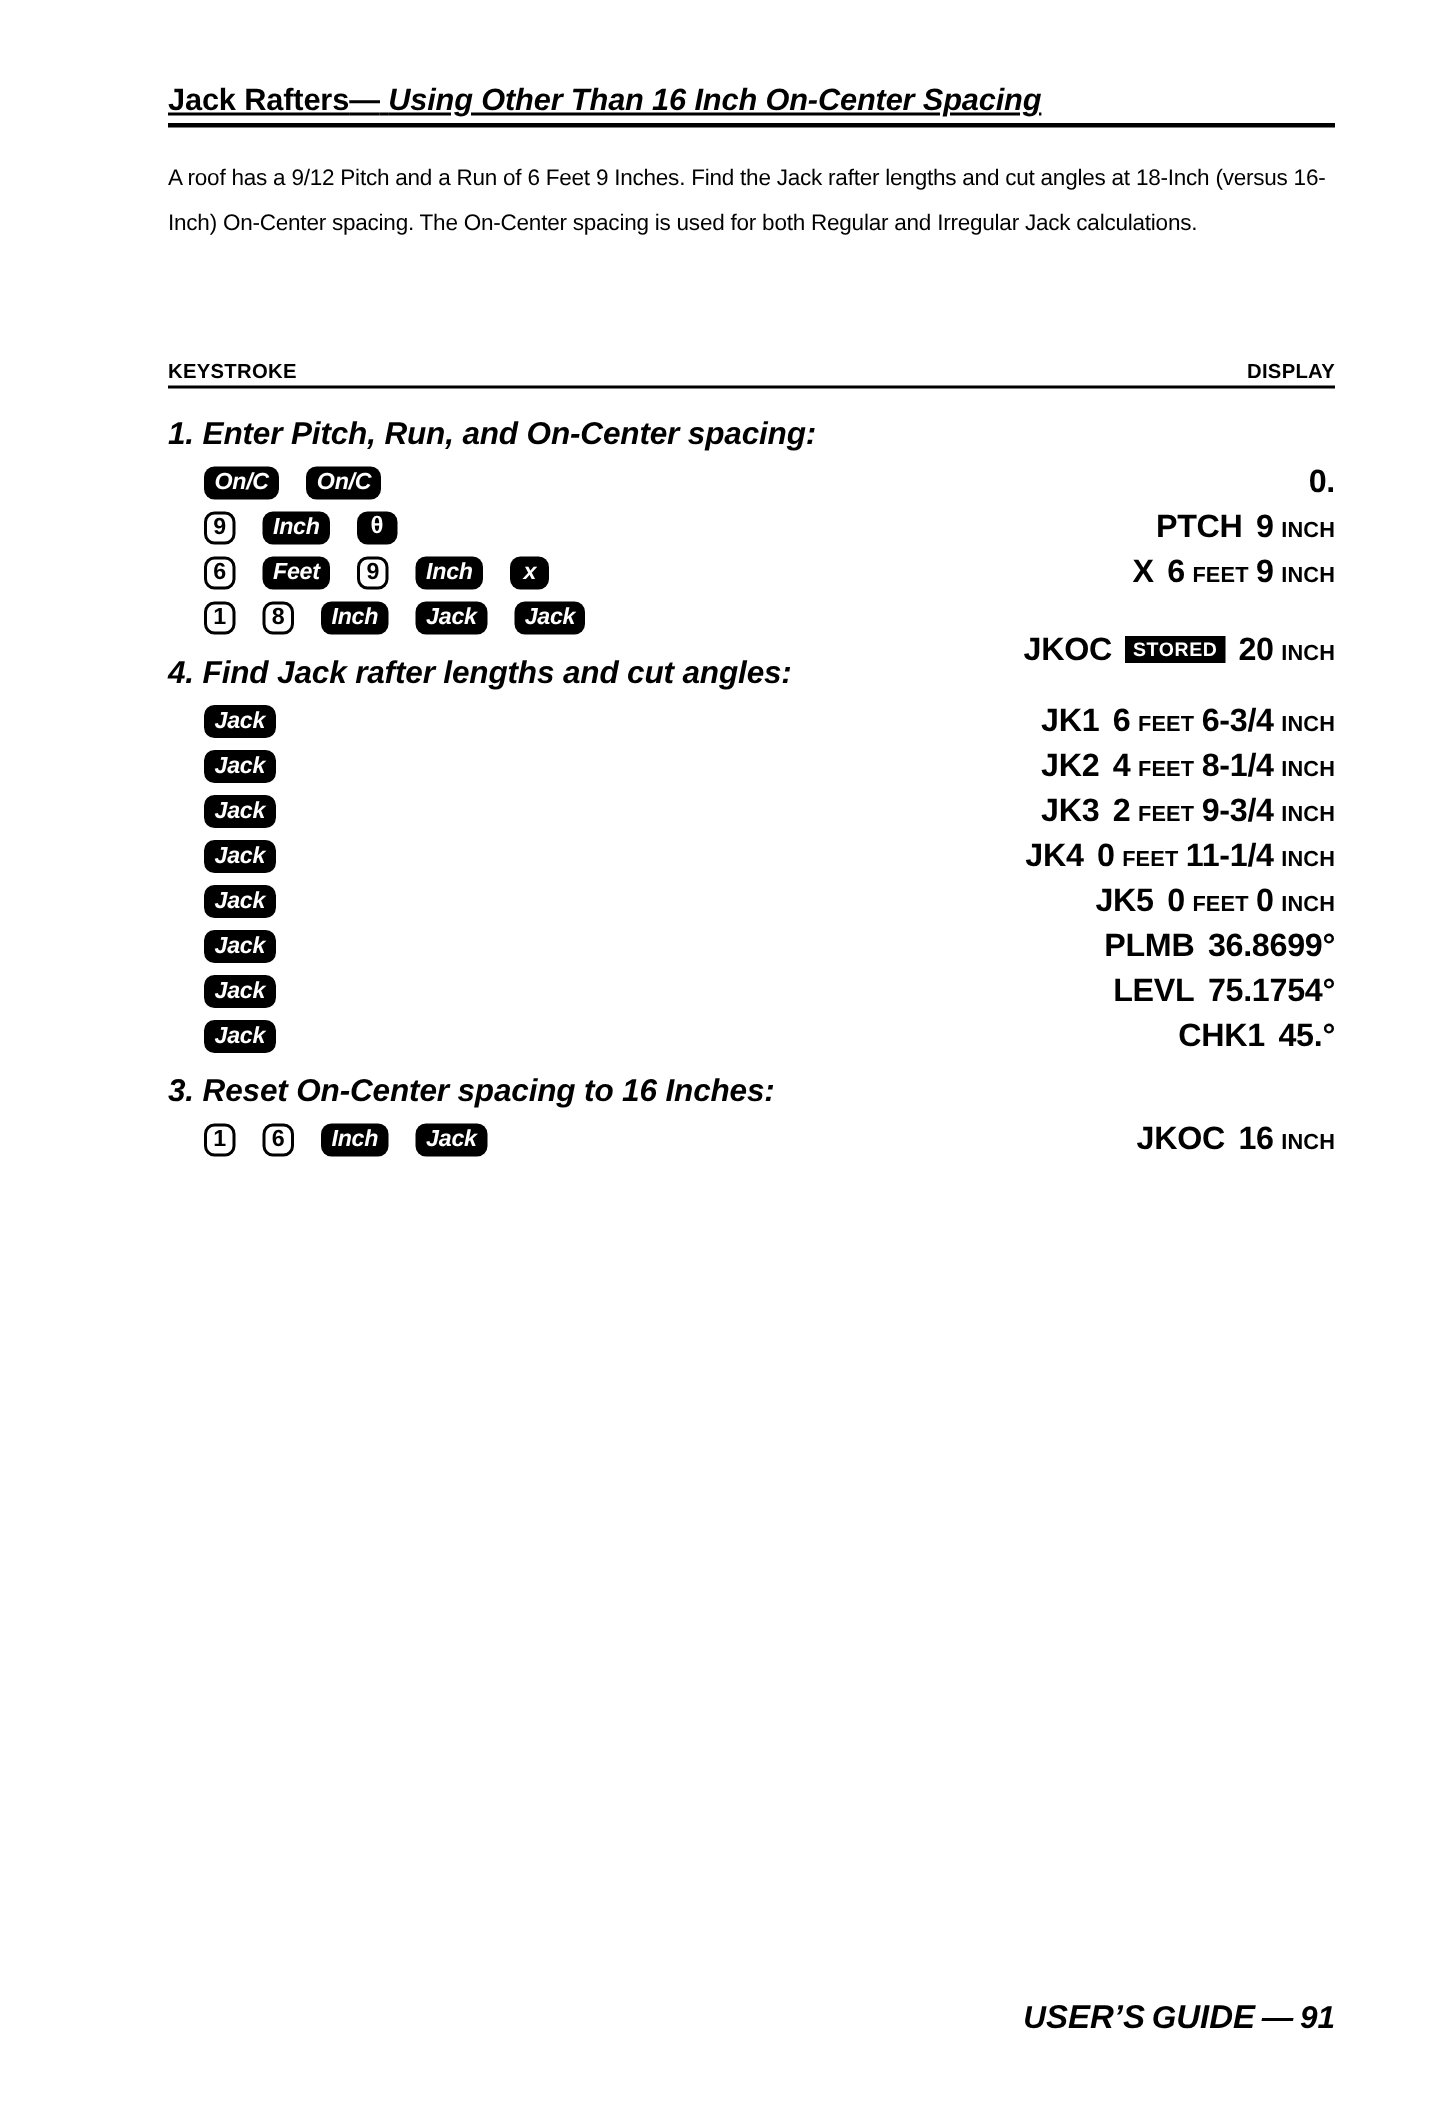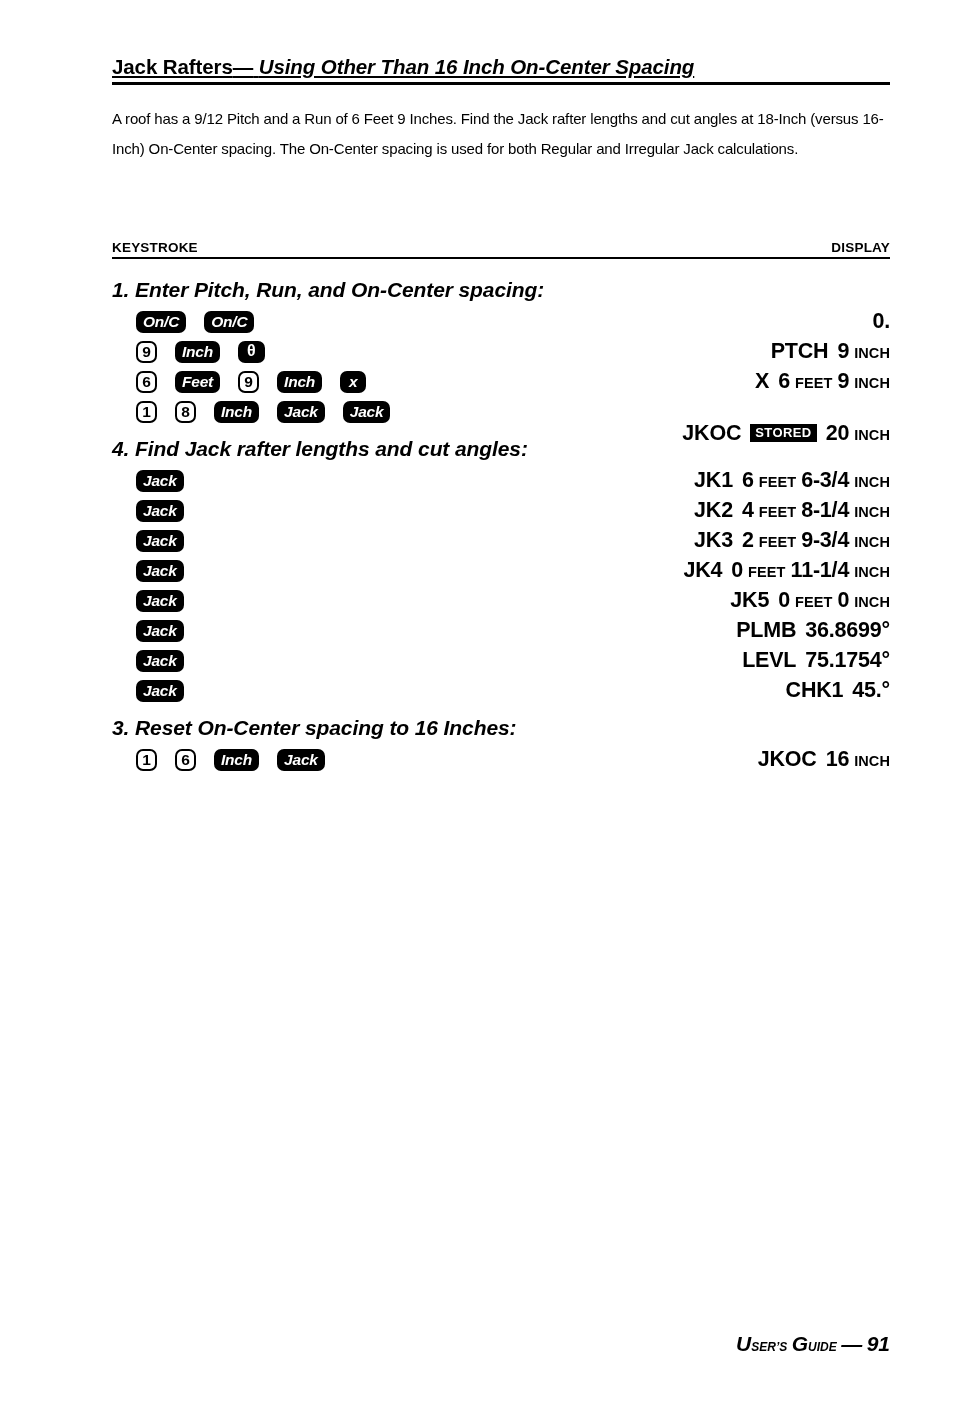--- a/index.html
+++ b/index.html
@@ -201,21 +201,21 @@
   
   .footer {
     position: absolute;
     right: 0;
     top: 1332px;
     font-style: italic;
     font-weight: bold;
     white-space: nowrap;
   }
   .f-cap { font-size: 21px; }
-  .f-sm  { font-size: 12px; }
+  .f-sm  { font-size: 22px; }
   .f-num { font-size: 21px; }
 </style>
 </head>
 <body>
 
 <div class="page">
 
   <div class="title-block">
     <div class="title-line">
       <span class="title-main">Jack Rafters</span><span class="title-sep">—</span> <span class="title-sub">Using Other Than 16 Inch On-Center Spacing</span>

